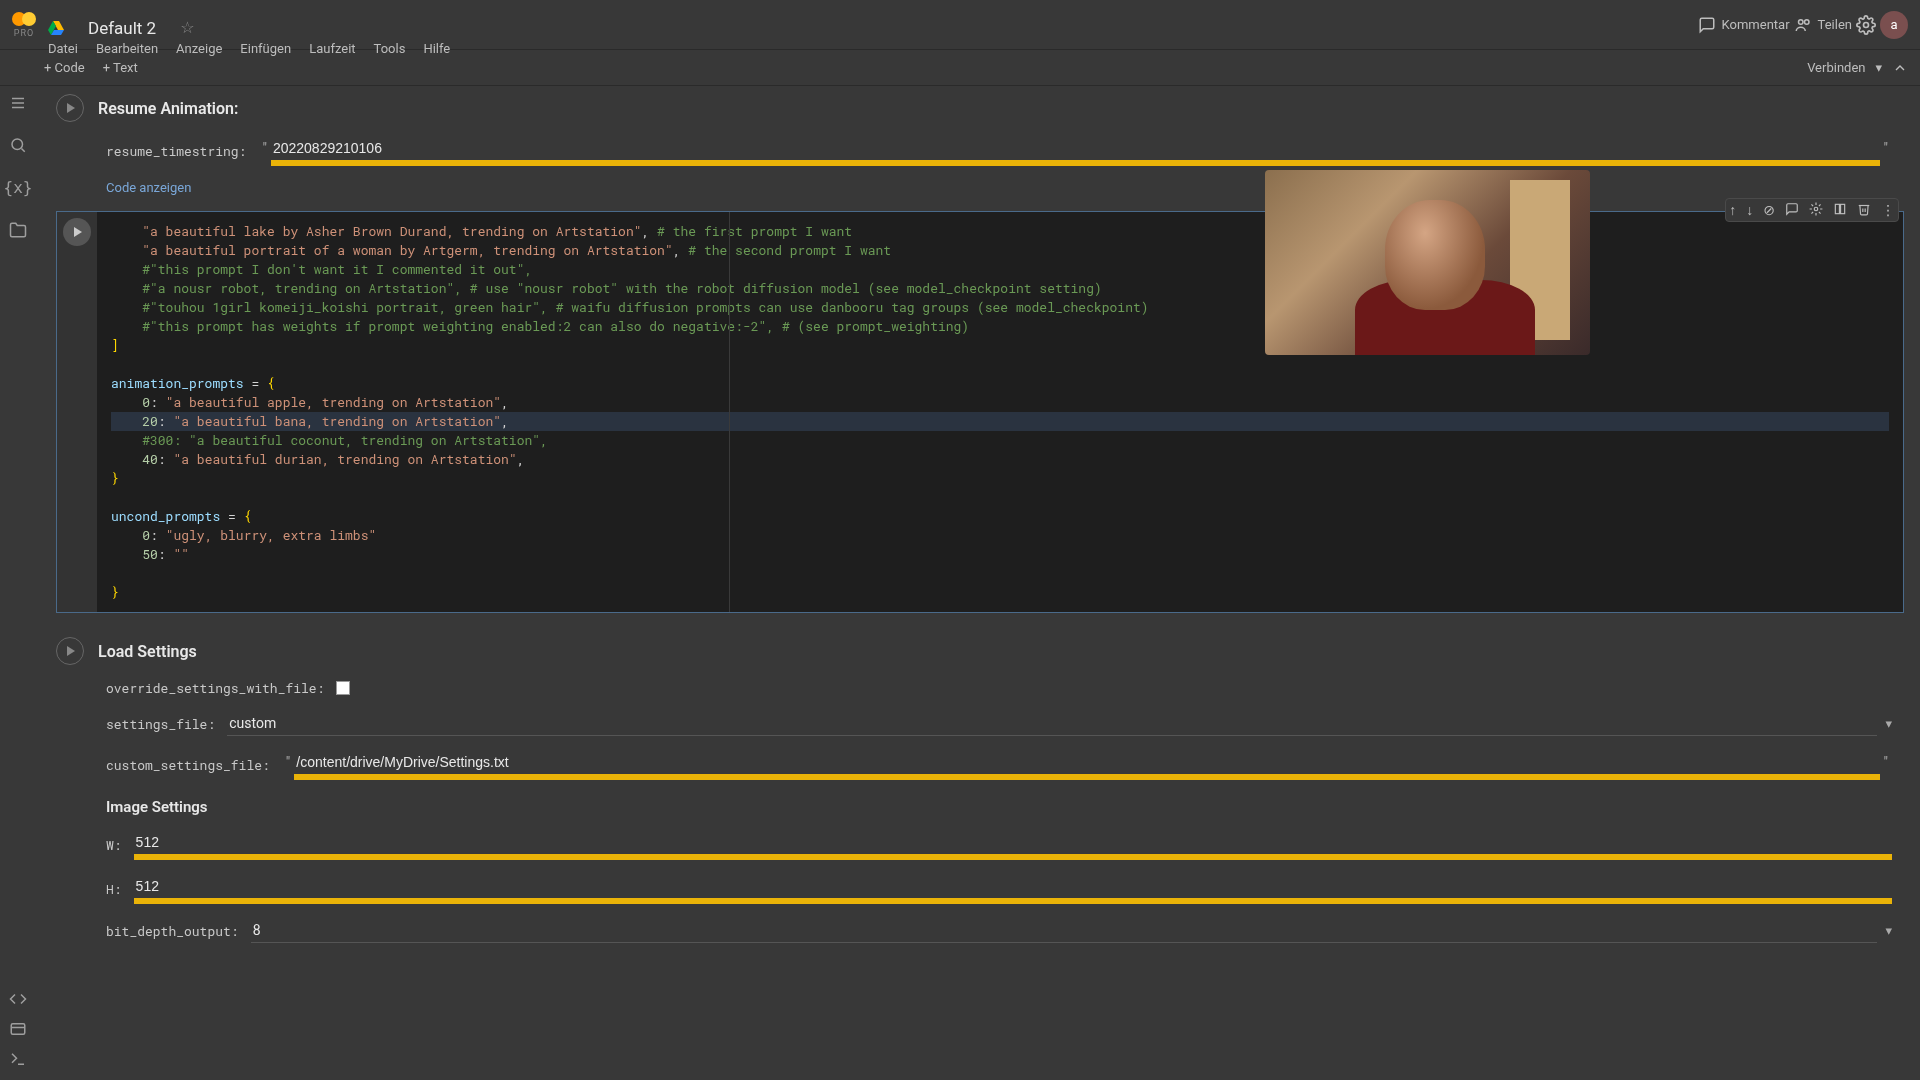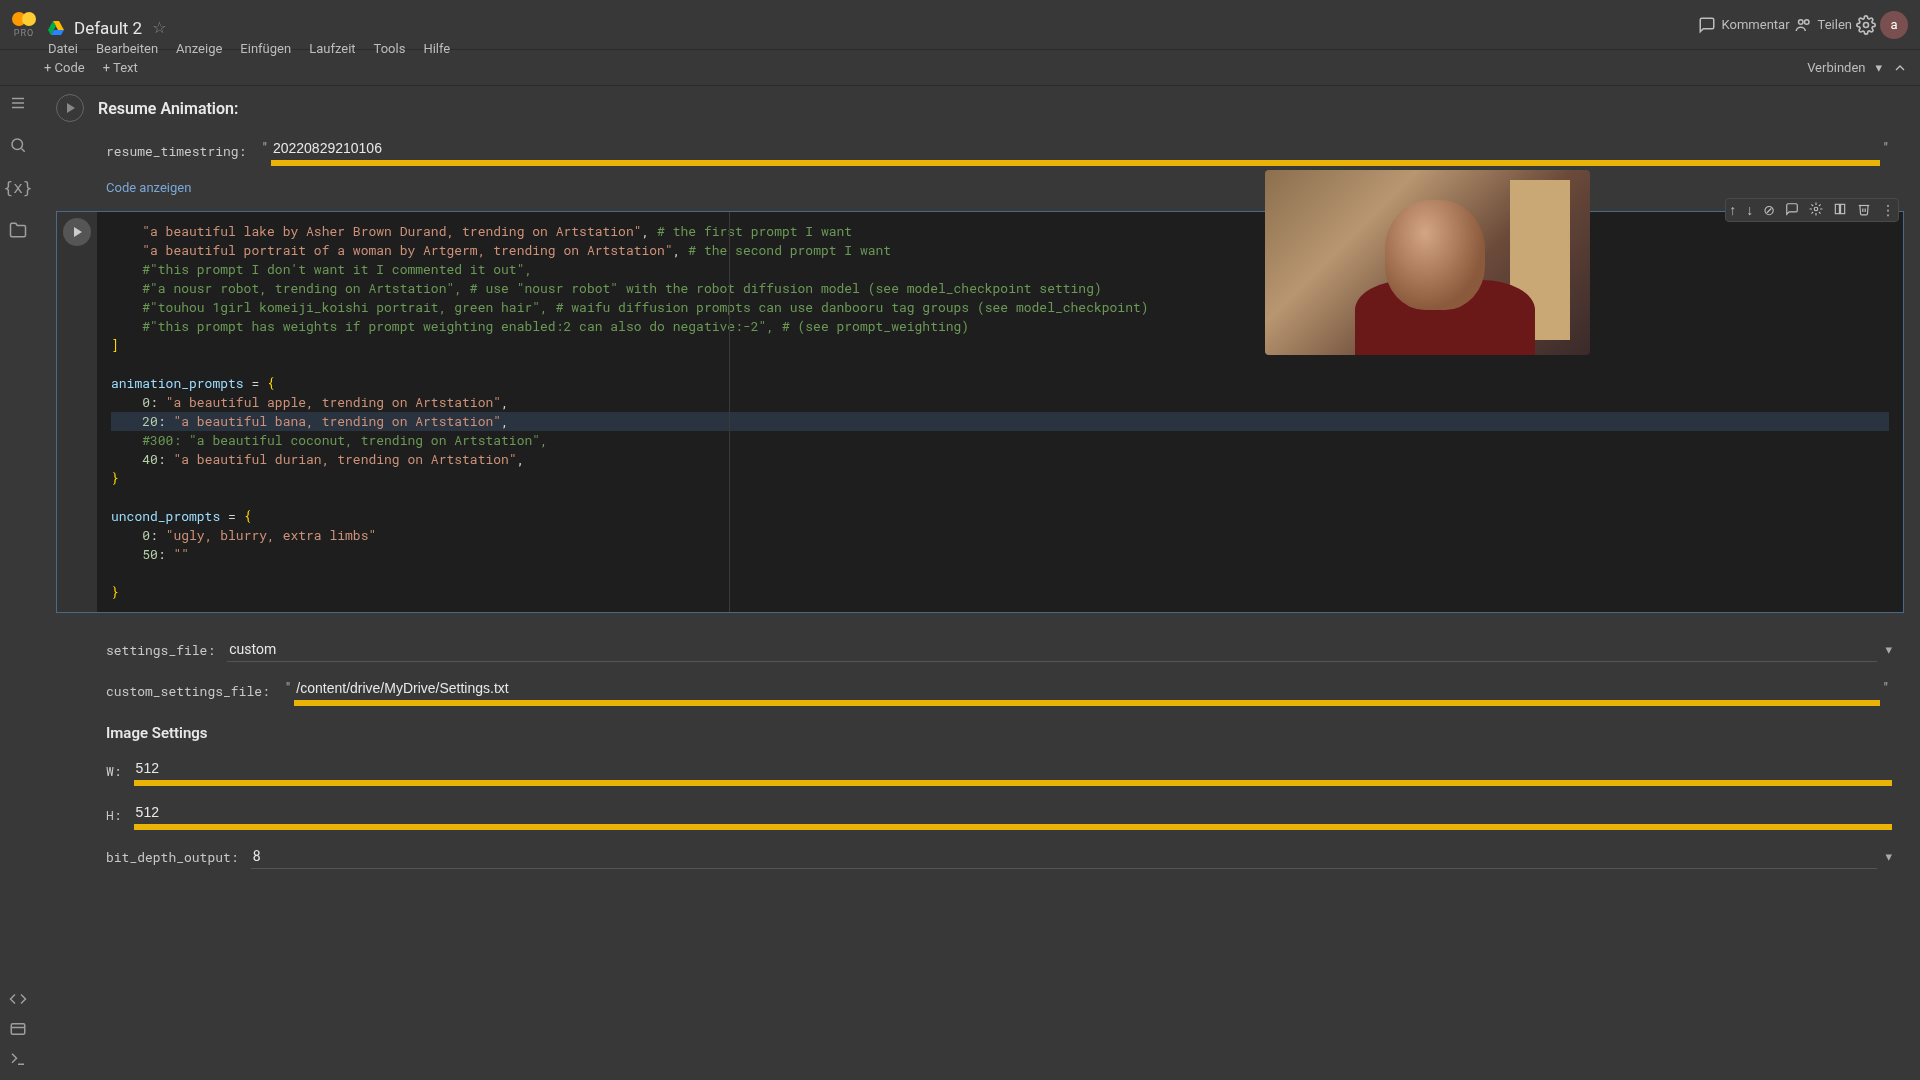--- a/index.html
+++ b/index.html
@@ -21,21 +21,21 @@
   display: flex;
   align-items: center;
   padding: 0 12px;
 }
 .logo-area { display: flex; flex-direction: column; align-items: center; margin-right: 12px; }
 .logo-circles { display: flex; }
 .logo-c1 { width: 14px; height: 14px; border-radius: 50%; background: #f90; margin-right: -4px; }
 .logo-c2 { width: 14px; height: 14px; border-radius: 50%; background: #fc3; }
 .logo-pro { font-size: 9px; color: #888; letter-spacing: 1px; margin-top: 2px; }
 .title-area { display: flex; flex-direction: column; }
-.title-row { display: flex; align-items: center; gap: 10px; margin-top: 24px; }
+.title-row { display: flex; align-items: center; gap: 24px; margin-top: 24px; }
 .drive-icon { width: 16px; height: 16px; position: relative; }
 .doc-title { font-size: 17px; color: #e8e8e8; }
 .star-icon { color: #888; font-size: 16px; }
 .menu-row { display: flex; gap: 18px; margin-top: 3px; font-size: 13px; color: #bdbdbd; }
 .menu-item { cursor: pointer; }
 .header-right { margin-left: auto; display: flex; align-items: center; gap: 4px; }
 .hdr-btn { display: flex; align-items: center; gap: 6px; color: #bdbdbd; cursor: pointer; }
 .settings-icon { color: #bdbdbd; cursor: pointer; }
 .avatar { width: 28px; height: 28px; border-radius: 50%; background: #7a4f4f; display: flex; align-items: center; justify-content: center; color: #fff; font-size: 13px; }
 
@@ -381,20 +381,30 @@
       <div class="code-line">&nbsp;</div>
       <div class="code-line"><span class="c-var">uncond_prompts</span><span class="c-plain"> </span><span class="c-op">=</span><span class="c-plain"> </span><span class="c-br">{</span></div>
       <div class="code-line"><span class="c-num">    0</span><span class="c-plain">: </span><span class="c-str">"ugly, blurry, extra limbs"</span></div>
       <div class="code-line"><span class="c-num">    50</span><span class="c-plain">: </span><span class="c-str">""</span></div>
       <div class="code-line">&nbsp;</div>
       <div class="code-line"><span class="c-br">}</span></div>
     </div>
   </div>
 
   <div class="section" style="margin-top:24px">
+    <div class="section-header">
+      <div class="play-circle">
+          <div class="play-tri"></div>
+        </div>
+      <div class="section-title">Load Settings</div>
+    </div>
+    <div class="form-row">
+      <span class="form-label">override_settings_with_file:</span>
+      <div class="checkbox"></div>
+    </div>
     <div class="form-row">
       <span class="form-label">settings_file:</span>
       <div class="select-input">custom</div>
       <span class="select-caret">▾</span>
     </div>
     <div class="form-row">
       <span class="form-label">custom_settings_file:</span>
       <div class="text-input-wrap">
         <span class="quote">"</span>
         <input class="text-input" value="/content/drive/MyDrive/Settings.txt" style="">

